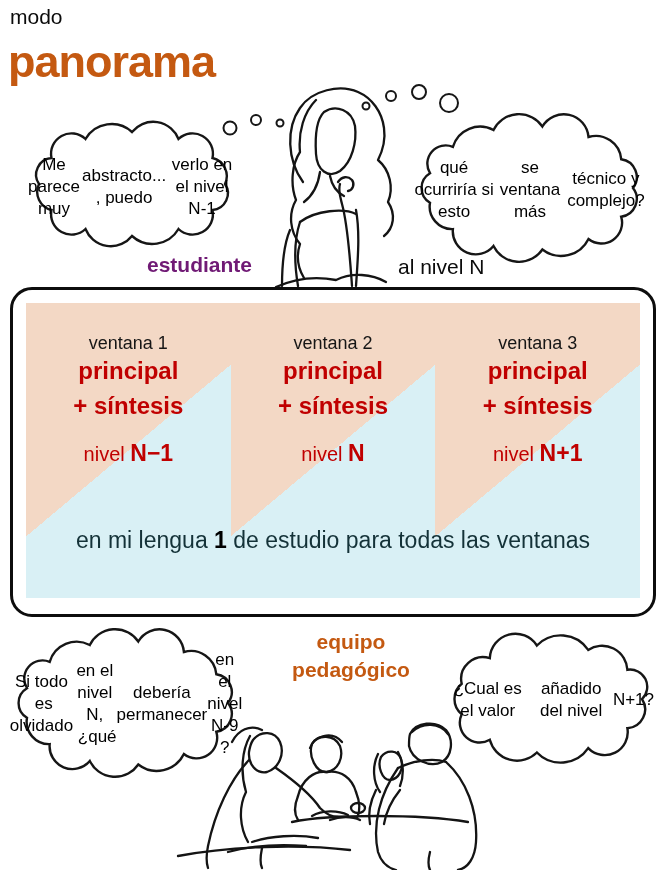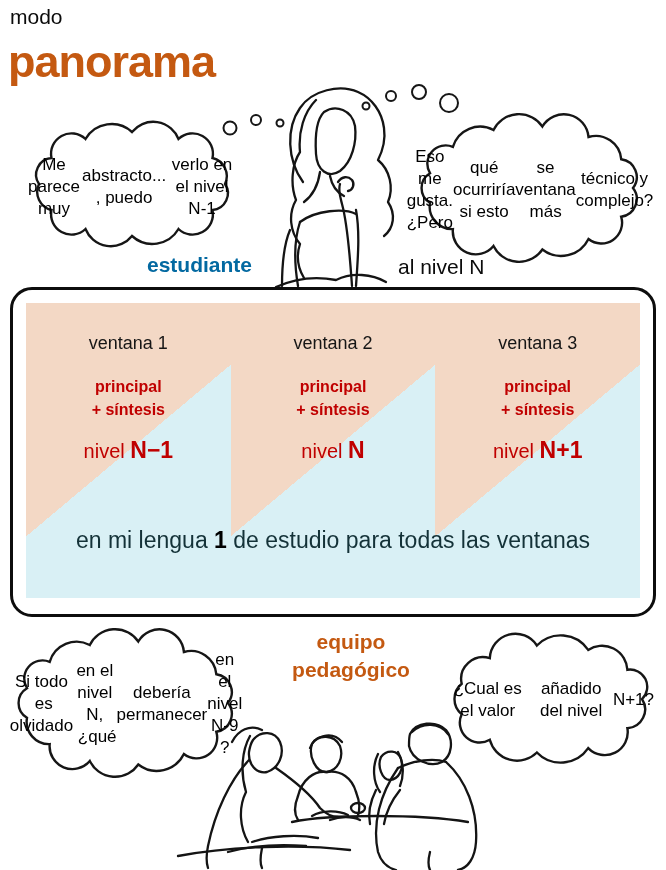--- a/index.html
+++ b/index.html
@@ -5,38 +5,38 @@
   html,body{margin:0;padding:0;background:#fff;}
   #page{
     position:relative;width:666px;height:870px;background:#ffffff;overflow:hidden;
     font-family:"Liberation Sans","DejaVu Sans",sans-serif;color:#111;padding-left:36px;
   }
   .abs{position:absolute;}
   
   #mode-label{left:10px;top:5px;font-size:21px;color:#0b0b0b;}
   #page-title{left:8px;top:36px;font-size:45px;font-weight:bold;color:#C45911;letter-spacing:-1px;}
   
-  #student-label{left:147px;top:253px;font-size:21px;font-weight:bold;color:#0369a1;}
+  #student-label{left:147px;top:253px;font-size:21px;font-weight:bold;color:#701a75;}
   #level-caption{left:398px;top:255px;font-size:21px;color:#0b0b0b;}
   #team-label{left:0;right:0;top:628px;text-align:center;font-size:21px;font-weight:bold;
     color:#C45911;line-height:1.32;z-index:4;}
   
   #artwork{left:0;top:0;width:666px;height:870px;z-index:1;pointer-events:none;}
   
   #windows-board{
     left:10px;top:287px;width:646px;height:330px;box-sizing:border-box;
     background:#fff;border:3.5px solid #0d0d0d;border-radius:22px;z-index:2;
     display:flex;gap:0;padding:13px 13px 16px 13px;
   }
   .window-panel{
     position:relative;flex:1;text-align:center;padding-top:30px;box-sizing:border-box;
     background:linear-gradient(140deg,#F3D8C5 50%,#D9F0F5 50%);
   }
   .window-name{font-size:18px;color:#161616;}
-  .window-main{margin-top:21px;font-size:16px;font-weight:bold;color:#C00000;line-height:1.45;}
+  .window-main{font-size:24px;font-weight:bold;color:#C00000;line-height:1.45;}
   .window-level{margin-top:16px;font-size:20px;color:#C00000;}
   .window-level .lvl{font-weight:bold;font-size:23px;}
   #board-footnote{
     position:absolute;left:0;right:0;top:237px;z-index:5;text-align:center;
     font-size:23px;color:#143238;
   }
   #board-footnote .num{color:#000;font-weight:600;}
   
   .bubble{position:absolute;z-index:3;}
   .bubble svg{position:absolute;left:0;top:0;overflow:visible;}
@@ -131,21 +131,20 @@
       <div>Me parece muy</div>
       <div>abstracto... , puedo</div>
       <div>verlo en el nivel N-1</div>
     </div>
   </div>
   <div class="bubble" id="bubble-student-right">
     <svg width="236" height="148">
         <path class="cloud" d="M 221.0 72.0 A 18.0 18.0 0 0 1 209.2 100.8 A 20.7 20.7 0 0 1 176.5 123.0 A 30.5 30.5 0 0 1 130.4 133.5 A 28.4 28.4 0 0 1 81.5 130.0 A 23.0 23.0 0 0 1 40.9 113.1 A 22.5 22.5 0 0 1 18.0 86.8 A 17.2 17.2 0 0 1 18.0 57.2 A 18.3 18.3 0 0 1 40.9 30.9 A 28.3 28.3 0 0 1 81.5 14.0 A 28.4 28.4 0 0 1 130.4 10.5 A 24.8 24.8 0 0 1 176.5 21.0 A 25.5 25.5 0 0 1 209.2 43.2 A 18.0 18.0 0 0 1 221.0 72.0 Z"></path>
       </svg>
     <div class="bubble-text">
-      <div>Eso me gusta. ¿Pero</div>
       <div>qué ocurriría si esto</div>
       <div>se ventana más</div>
       <div>técnico y complejo?</div>
     </div>
   </div>
 
   <div class="abs" id="windows-board">
     <div class="window-panel">
       <div class="window-name">ventana 1</div>
       <div class="window-main">

